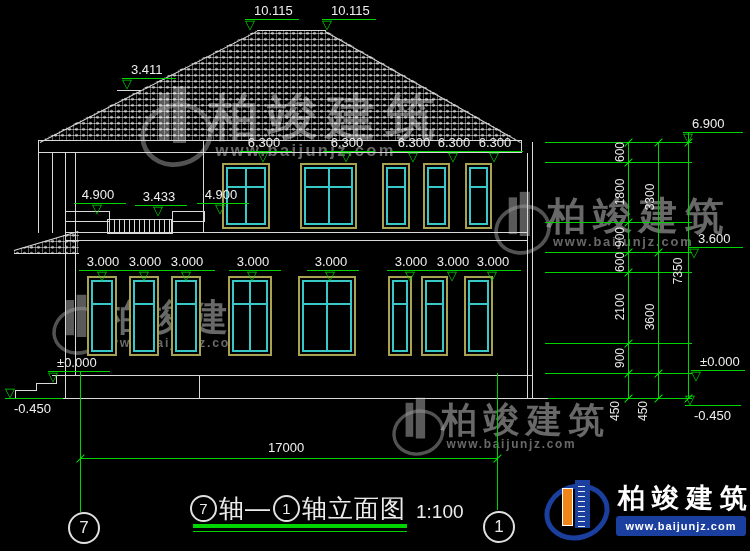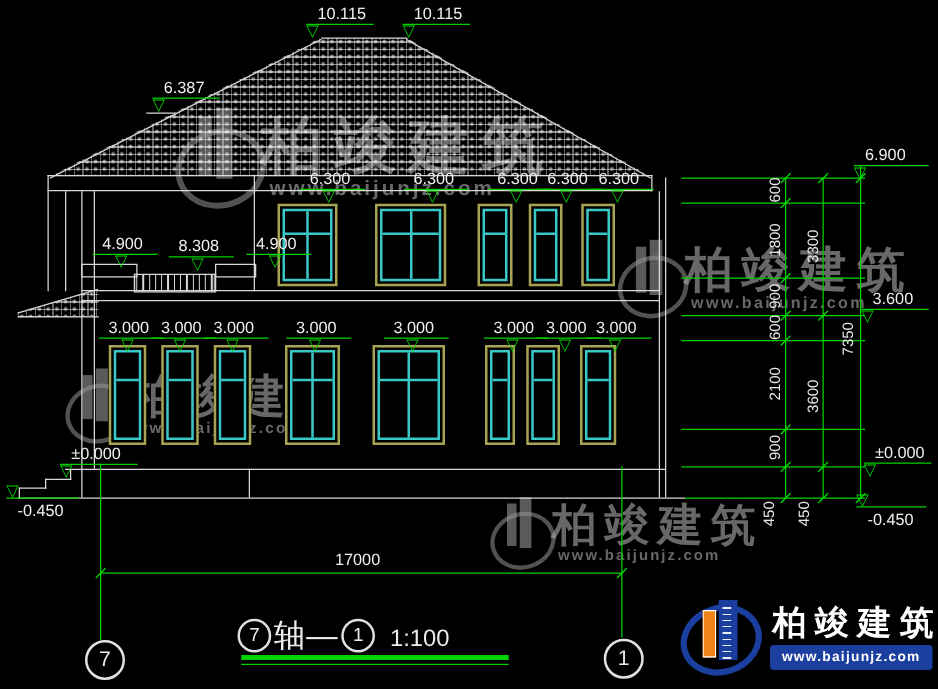--- a/index.html
+++ b/index.html
@@ -193,42 +193,42 @@
       </div>
     </div>
   <div id="layer-dim" class="abs">
       <div class="gline" style="left: 245px; top: 19px; width: 54px; height: 1px;"></div>
       <div class="lvl-text" style="left: 254px; top: 4px; width: 62px; text-align: left;">10.115</div>
       <div class="tri" style="left: 243px; top: 18px;">▽</div>
       <div class="gline" style="left: 322px; top: 19px; width: 54px; height: 1px;"></div>
       <div class="lvl-text" style="left: 331px; top: 4px; width: 62px; text-align: left;">10.115</div>
       <div class="tri" style="left: 320px; top: 18px;">▽</div>
       <div class="gline" style="left: 122px; top: 78px; width: 54px; height: 1px;"></div>
-      <div class="lvl-text" style="left: 131px; top: 63px; width: 62px; text-align: left;">6.387</div>
+      <div class="lvl-text" style="left: 131px; top: 63px; width: 62px; text-align: left;">3.411</div>
       <div class="tri" style="left: 120px; top: 77px;">▽</div>
       <div class="gline" style="left: 240px; top: 151px; width: 52px; height: 1px;"></div>
       <div class="lvl-text" style="left: 234px; top: 136px; width: 60px; text-align: center;">6.300</div>
       <div class="tri" style="left: 256px; top: 150px;">▽</div>
       <div class="gline" style="left: 323px; top: 151px; width: 52px; height: 1px;"></div>
       <div class="lvl-text" style="left: 317px; top: 136px; width: 60px; text-align: center;">6.300</div>
       <div class="tri" style="left: 339px; top: 150px;">▽</div>
       <div class="gline" style="left: 390px; top: 151px; width: 52px; height: 1px;"></div>
       <div class="lvl-text" style="left: 384px; top: 136px; width: 60px; text-align: center;">6.300</div>
       <div class="tri" style="left: 406px; top: 150px;">▽</div>
       <div class="gline" style="left: 430px; top: 151px; width: 52px; height: 1px;"></div>
       <div class="lvl-text" style="left: 424px; top: 136px; width: 60px; text-align: center;">6.300</div>
       <div class="tri" style="left: 446px; top: 150px;">▽</div>
       <div class="gline" style="left: 471px; top: 151px; width: 52px; height: 1px;"></div>
       <div class="lvl-text" style="left: 465px; top: 136px; width: 60px; text-align: center;">6.300</div>
       <div class="tri" style="left: 487px; top: 150px;">▽</div>
       <div class="gline" style="left: 74px; top: 203px; width: 52px; height: 1px;"></div>
       <div class="lvl-text" style="left: 68px; top: 188px; width: 60px; text-align: center;">4.900</div>
       <div class="tri" style="left: 90px; top: 202px;">▽</div>
       <div class="gline" style="left: 135px; top: 205px; width: 52px; height: 1px;"></div>
-      <div class="lvl-text" style="left: 129px; top: 190px; width: 60px; text-align: center;">8.308</div>
+      <div class="lvl-text" style="left: 129px; top: 190px; width: 60px; text-align: center;">3.433</div>
       <div class="tri" style="left: 151px; top: 204px;">▽</div>
       <div class="gline" style="left: 197px; top: 203px; width: 52px; height: 1px;"></div>
       <div class="lvl-text" style="left: 191px; top: 188px; width: 60px; text-align: center;">4.900</div>
       <div class="tri" style="left: 213px; top: 202px;">▽</div>
       <div class="gline" style="left: 79px; top: 270px; width: 52px; height: 1px;"></div>
       <div class="lvl-text" style="left: 73px; top: 255px; width: 60px; text-align: center;">3.000</div>
       <div class="tri" style="left: 95px; top: 269px;">▽</div>
       <div class="gline" style="left: 121px; top: 270px; width: 52px; height: 1px;"></div>
       <div class="lvl-text" style="left: 115px; top: 255px; width: 60px; text-align: center;">3.000</div>
       <div class="tri" style="left: 137px; top: 269px;">▽</div>
@@ -314,20 +314,21 @@
   <div class="bubble" style="left:68px;top:512px;">7</div>
 
   <div class="bubble" style="left:483px;top:511px;">1</div>
 
   <div class="lvl-text" style="left:268px;top:441px;">17000</div>
 
   <div id="title-row">
     <span class="circ">7</span>
     <span class="ttl">轴—</span>
     <span class="circ">1</span>
+    <span class="ttl">轴立面图</span>
     <span class="scale">1:100</span>
   </div>
   <div class="uline" style="left:193px;top:524px;width:214px;height:4px;"></div>
   <div class="uline" style="left:193px;top:531px;width:214px;height:1px;"></div>
 
   <div id="logo">
     <div class="ring"></div>
     <div class="bar-o"></div>
     <div class="bar-b"></div>
     <div class="name">柏竣建筑</div>

